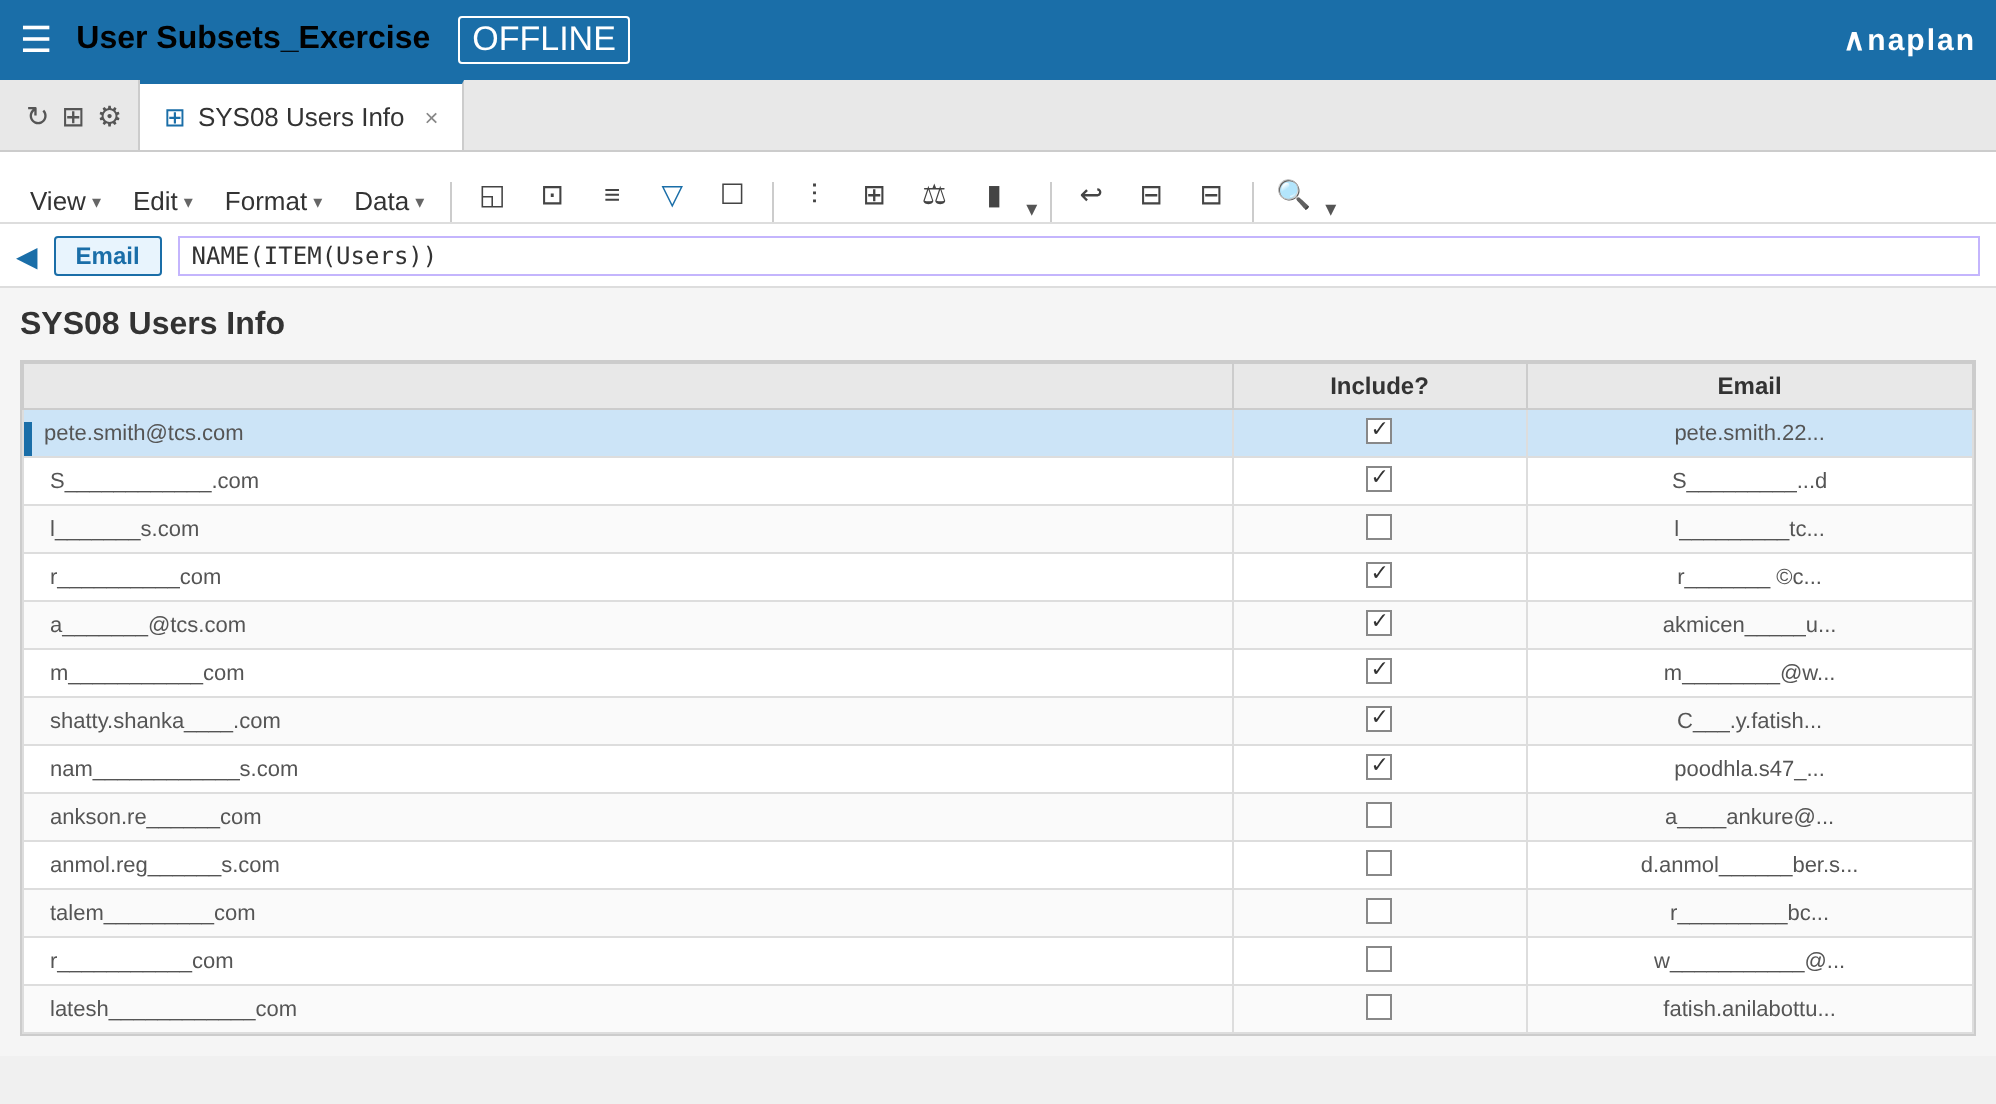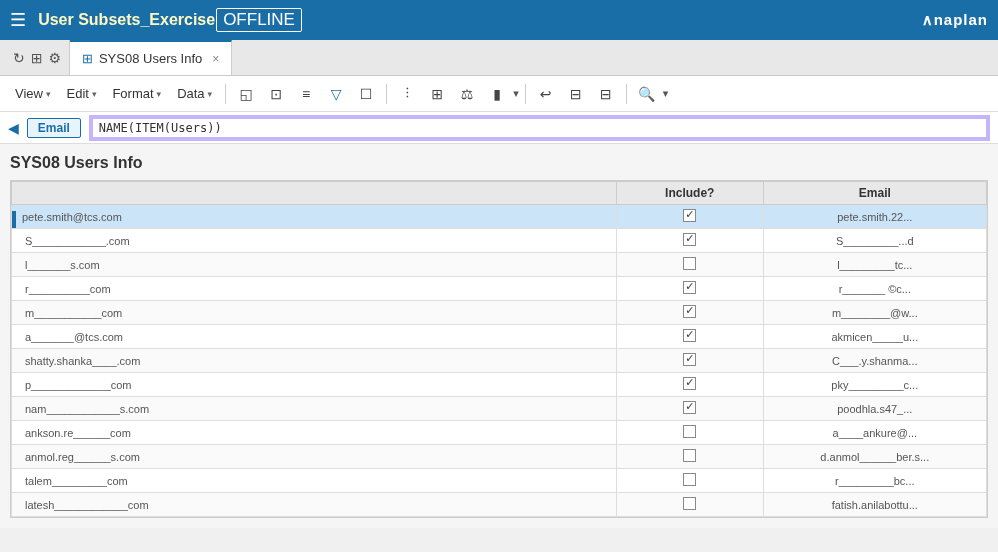--- a/index.html
+++ b/index.html
@@ -16,22 +16,22 @@
     }
     .header-hamburger {
       font-size: 18px;
       cursor: pointer;
       margin-right: 12px;
       color: white;
     }
     .header-title {
       font-size: 16px;
       font-weight: bold;
-      color: #fef9c3;
-      margin-right: 1px;
+      color: #000000;
+      margin-right: 14px;
     }
     .header-badge {
       border: 1px solid white;
       padding: 1px 6px;
       font-size: 17px;
       color: white;
       border-radius: 2px;
     }
     .header-logo {
       margin-left: auto;
@@ -85,21 +85,21 @@
       color: #888;
       cursor: pointer;
       margin-left: 4px;
     }
 
     
     .toolbar {
       background: white;
       height: 36px;
       display: flex;
-      align-items: center;
+      align-items: flex-end;
       padding: 0 8px;
       border-bottom: 1px solid #ddd;
       gap: 2px;
     }
     .toolbar-btn {
       display: flex;
       align-items: center;
       gap: 3px;
       padding: 3px 7px;
       font-size: 13px;
@@ -150,21 +150,21 @@
       border: 1px solid #1a6ea8;
       color: #1a6ea8;
       padding: 2px 10px;
       font-size: 12px;
       font-weight: bold;
       cursor: pointer;
       border-radius: 2px;
     }
     .formula-input {
       flex: 1;
-      border: 4px solid #c4b5fd;
+      border: 1px solid #c4b5fd;
       padding: 2px 6px;
       font-size: 12px;
       font-family: monospace;
       color: #333;
       background: white;
     }
 
     
     .page-content {
       background: #f5f5f5;
@@ -365,58 +365,58 @@
             <td class="row-label">l_______s.com</td>
             <td class="cell-center"><span class="checkbox-unchecked"></span></td>
             <td class="cell-center email-cell">l_________tc...</td>
           </tr>
           <tr>
             <td class="row-label">r__________com</td>
             <td class="cell-center"><span class="checkbox-checked"></span></td>
             <td class="cell-center email-cell">r_______ ©c...</td>
           </tr>
           <tr>
+            <td class="row-label">a_______@tcs.com</td>
+            <td class="cell-center"><span class="checkbox-checked"></span></td>
+            <td class="cell-center email-cell">akmicen_____u...</td>
+          </tr>
+          <tr>
             <td class="row-label">m___________com</td>
             <td class="cell-center"><span class="checkbox-checked"></span></td>
             <td class="cell-center email-cell">m________@w...</td>
           </tr>
           <tr>
-            <td class="row-label">a_______@tcs.com</td>
-            <td class="cell-center"><span class="checkbox-checked"></span></td>
-            <td class="cell-center email-cell">akmicen_____u...</td>
-          </tr>
-          <tr>
             <td class="row-label">shatty.shanka____.com</td>
             <td class="cell-center"><span class="checkbox-checked"></span></td>
-            <td class="cell-center email-cell">C___.y.shanma...</td>
-          </tr>
-          <tr>
-            <td class="row-label">p_____________com</td>
-            <td class="cell-center"><span class="checkbox-checked"></span></td>
-            <td class="cell-center email-cell">pky_________c...</td>
+            <td class="cell-center email-cell">C___.y.fatish...</td>
           </tr>
           <tr>
             <td class="row-label">nam____________s.com</td>
             <td class="cell-center"><span class="checkbox-checked"></span></td>
             <td class="cell-center email-cell">poodhla.s47_...</td>
           </tr>
           <tr>
             <td class="row-label">ankson.re______com</td>
             <td class="cell-center"><span class="checkbox-unchecked"></span></td>
             <td class="cell-center email-cell">a____ankure@...</td>
           </tr>
           <tr>
             <td class="row-label">anmol.reg______s.com</td>
             <td class="cell-center"><span class="checkbox-unchecked"></span></td>
             <td class="cell-center email-cell">d.anmol______ber.s...</td>
           </tr>
           <tr>
             <td class="row-label">talem_________com</td>
             <td class="cell-center"><span class="checkbox-unchecked"></span></td>
             <td class="cell-center email-cell">r_________bc...</td>
+          </tr>
+          <tr>
+            <td class="row-label">r___________com</td>
+            <td class="cell-center"><span class="checkbox-unchecked"></span></td>
+            <td class="cell-center email-cell">w___________@...</td>
           </tr>
           <tr>
             <td class="row-label">latesh____________com</td>
             <td class="cell-center"><span class="checkbox-unchecked"></span></td>
             <td class="cell-center email-cell">fatish.anilabottu...</td>
           </tr>
         </tbody>
     </table>
   </div>
 </div>

